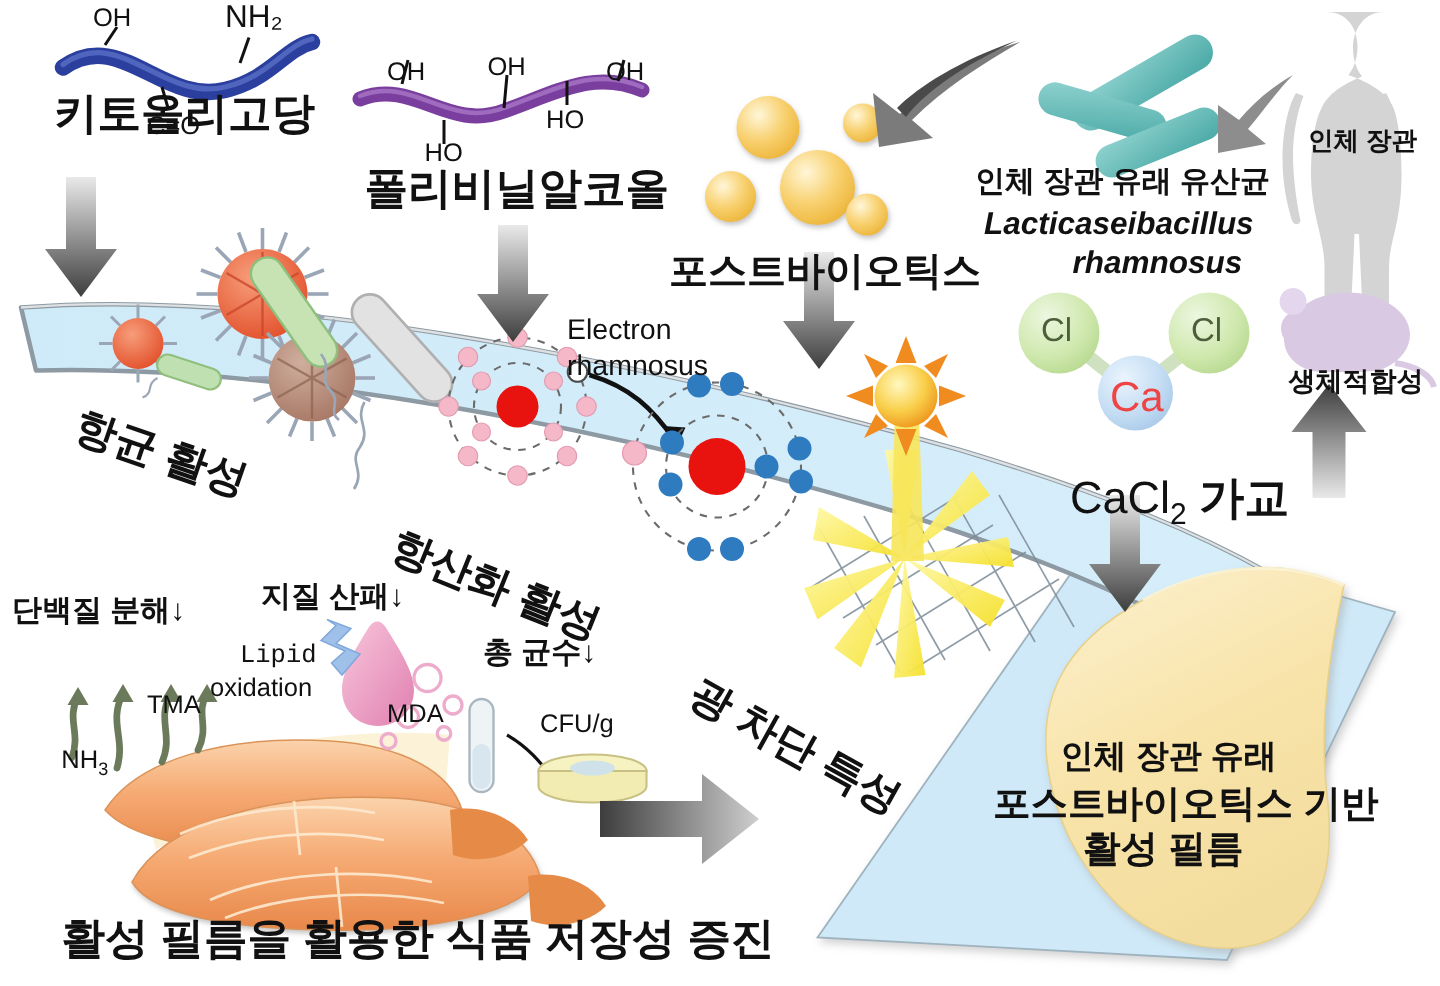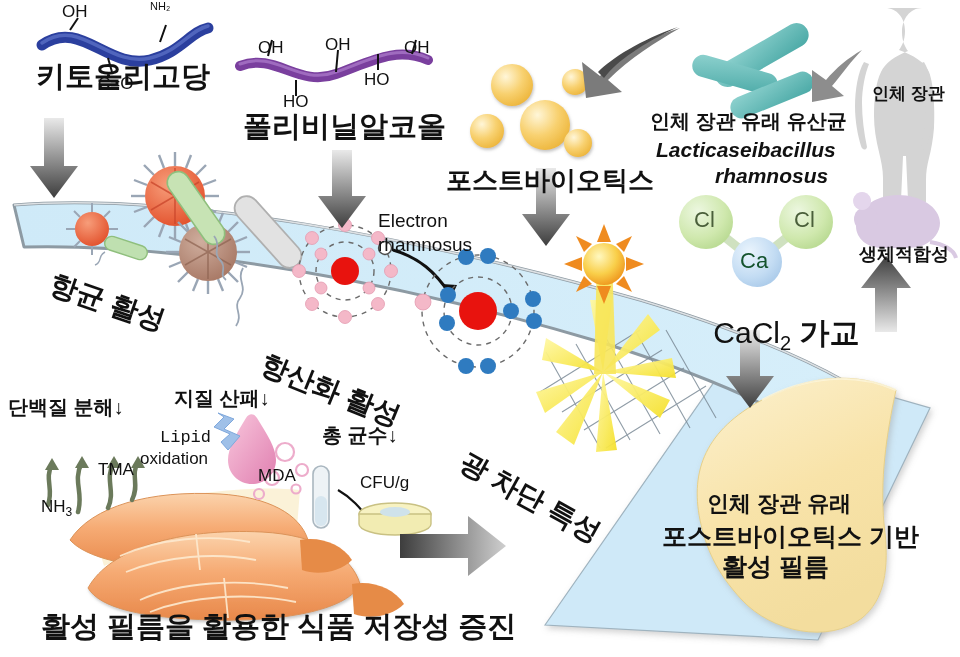--- a/index.html
+++ b/index.html
@@ -456,42 +456,42 @@
       <path d="M240,64 C 276,50 298,86 336,72 C 370,60 396,44 428,58" fill="none" stroke="#a673c4" stroke-width="3" stroke-linecap="round" opacity="0.85"></path>
       <line x1="268" y1="56" x2="272" y2="40" stroke="#111" stroke-width="2"></line>
       <line x1="336" y1="72" x2="338" y2="50" stroke="#111" stroke-width="2"></line>
       <line x1="412" y1="54" x2="416" y2="40" stroke="#111" stroke-width="2"></line>
       <line x1="296" y1="80" x2="296" y2="96" stroke="#111" stroke-width="2"></line>
       <line x1="378" y1="54" x2="378" y2="70" stroke="#111" stroke-width="2"></line>
     </g>
   </svg>
 
   <div class="lbl" style="left:62px;top:2px;font-size:17px;">OH</div>
-  <div class="lbl" style="left:150px;top:0px;font-size:11px;">NH₂</div>
+  <div class="lbl" style="left:150px;top:0px;font-size:21px;">NH₂</div>
   <div class="lbl" style="left:98px;top:74px;font-size:17px;">C=O</div>
   <div class="lbl ko-bold" style="left:36px;top:60px;font-size:29px;">키토올리고당</div>
 
   <div class="lbl" style="left:258px;top:38px;font-size:17px;">OH</div>
   <div class="lbl" style="left:325px;top:35px;font-size:17px;">OH</div>
   <div class="lbl" style="left:404px;top:38px;font-size:17px;">OH</div>
   <div class="lbl" style="left:283px;top:92px;font-size:17px;">HO</div>
   <div class="lbl" style="left:364px;top:70px;font-size:17px;">HO</div>
   <div class="lbl ko-bold" style="left:243px;top:110px;font-size:29px;">폴리비닐알코올</div>
 
   <div class="lbl ko-bold" style="left:446px;top:166px;font-size:26px;">포스트바이오틱스</div>
 
   <div class="lbl ko-bold" style="left:650px;top:110px;font-size:20px;">인체 장관 유래 유산균</div>
   <div class="lbl ko-bold ital" style="left:656px;top:138px;font-size:21px;">Lacticaseibacillus</div>
   <div class="lbl ko-bold ital" style="left:715px;top:164px;font-size:21px;">rhamnosus</div>
 
   <div class="lbl ko-bold" style="left:872px;top:84px;font-size:17px;">인체 장관</div>
 
   <div class="lbl" style="left:694px;top:208px;font-size:22px;color:#4a5f3a;">Cl</div>
   <div class="lbl" style="left:794px;top:208px;font-size:22px;color:#4a5f3a;">Cl</div>
-  <div class="lbl" style="left:740px;top:249px;font-size:22px;color:#14532d;">Ca</div>
+  <div class="lbl" style="left:740px;top:249px;font-size:28px;color:#ef4444;">Ca</div>
   <div class="lbl" style="left:680px;top:282px;font-size:30px;">
     <span>CaCl</span><sub style="font-size:20px;">2</sub><span class="ko-bold"> 가교</span>
   </div>
 
   <div class="lbl ko-bold" style="left:859px;top:244px;font-size:18px;">생체적합성</div>
 
   <div class="lbl ko-bold" style="left:56px;top:268px;font-size:28px;transform:rotate(19deg);transform-origin:left top;">항균 활성</div>
   <div class="lbl ko-bold" style="left:268px;top:348px;font-size:28px;transform:rotate(22deg);transform-origin:left top;">항산화 활성</div>
   <div class="lbl ko-bold" style="left:470px;top:446px;font-size:28px;transform:rotate(29deg);transform-origin:left top;">광 차단 특성</div>
 

